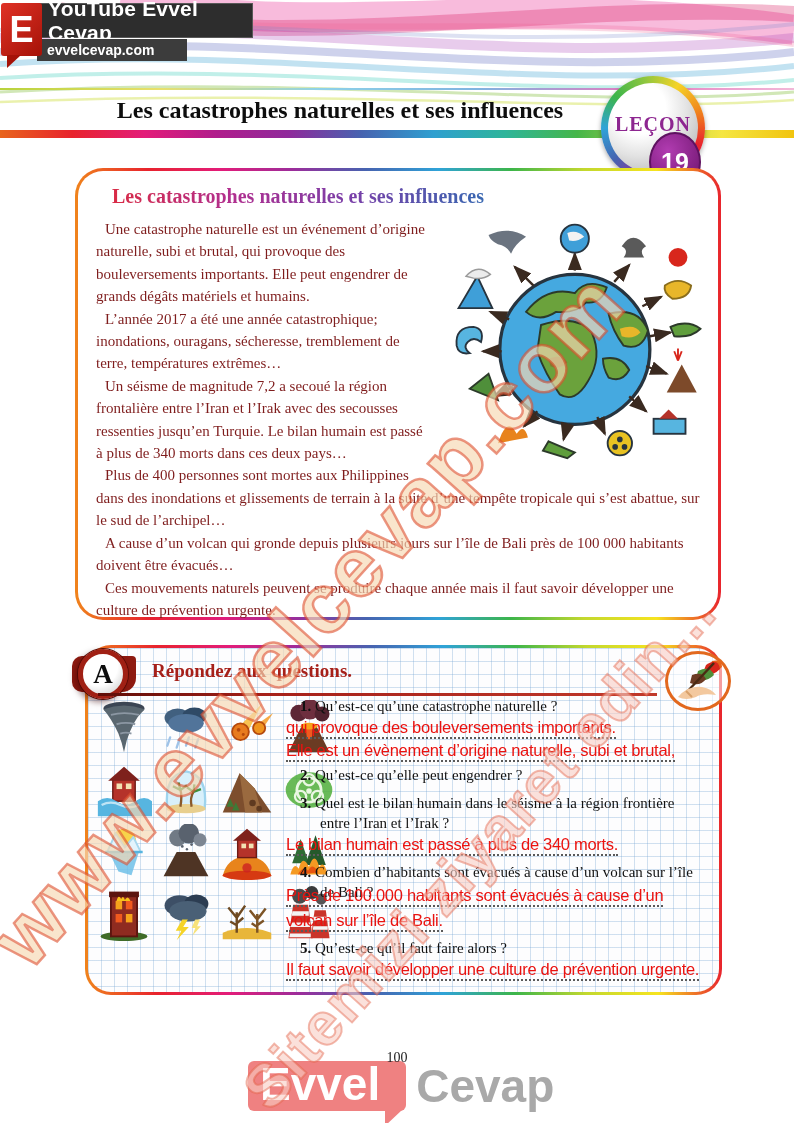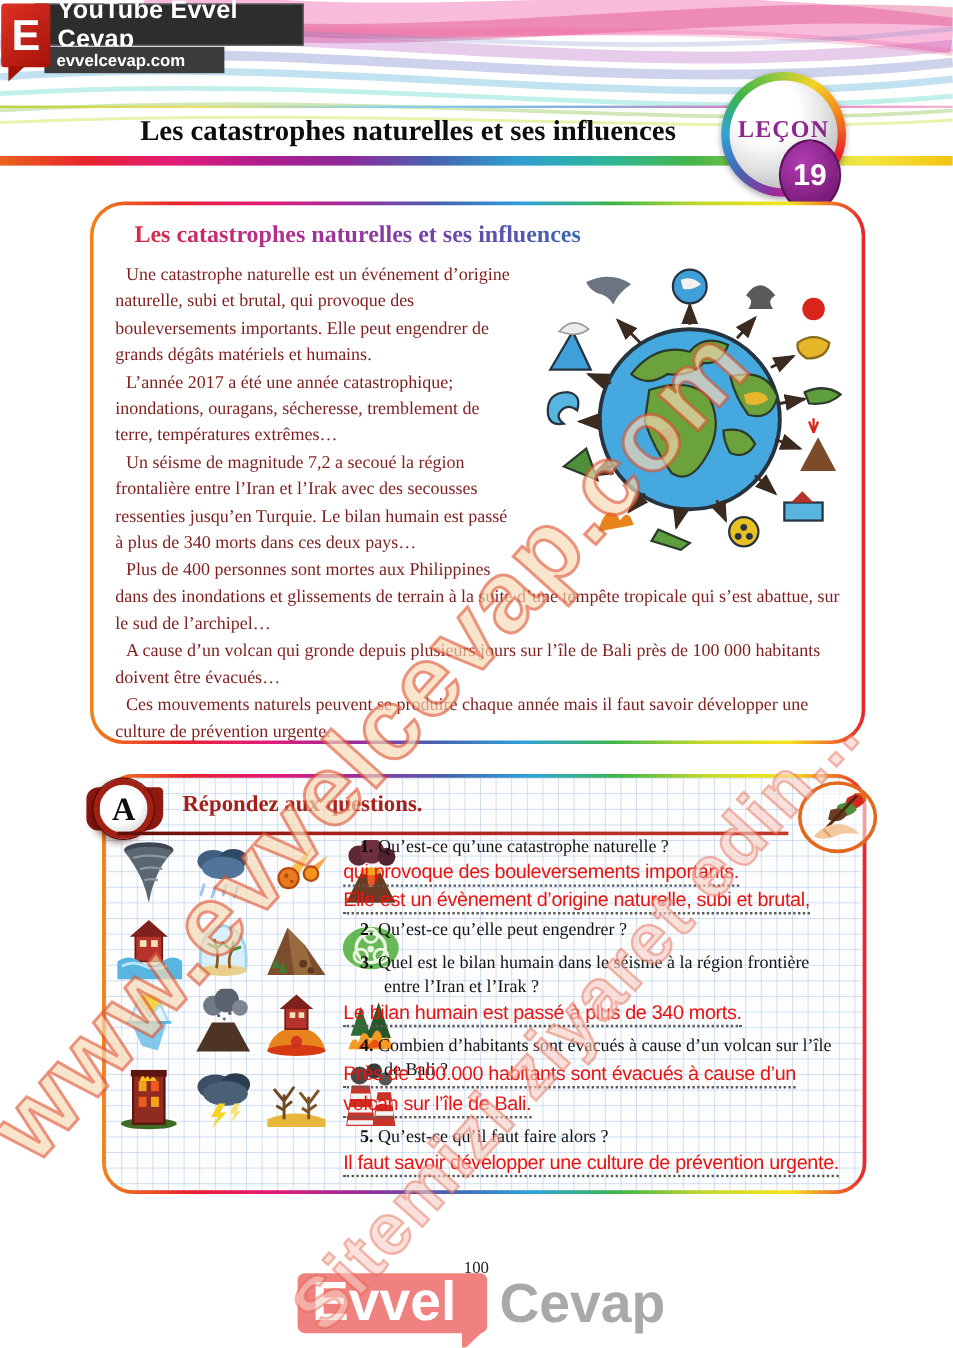--- a/index.html
+++ b/index.html
@@ -25,21 +25,21 @@
     z-index:7;border-radius:3px;display:flex;align-items:center;justify-content:center;
     font-family:"Liberation Sans",sans-serif;font-weight:bold;font-size:36px;color:#fff;}
   .e-logo:after{content:"";position:absolute;left:6px;bottom:-12px;width:0;height:0;
     border-top:13px solid #a51208;border-right:14px solid transparent;}
 
   
   .page-title{position:absolute;left:0;top:97px;width:680px;text-align:center;z-index:5;
     font-size:24px;font-weight:bold;color:#0d0d0d;}
 
   
-  .lecon-badge{position:absolute;left:601px;top:60px;width:108px;height:106px;z-index:8;}
+  .lecon-badge{position:absolute;left:601px;top:76px;width:108px;height:106px;z-index:8;}
   .lecon-ring{position:absolute;left:0;top:0;width:104px;height:104px;border-radius:50%;
     background:conic-gradient(from -50deg,#3cb54a,#8dc63f,#f5d327,#f0841c,#e8232d,#e31c79,#9b2d9b,#4763b0,#2fa3d8,#3cb54a);
     box-shadow:0 2px 5px rgba(0,0,0,.35);}
   .lecon-inner{position:absolute;left:7px;top:7px;width:90px;height:90px;border-radius:50%;
     background:radial-gradient(circle at 35% 28%,#ffffff 30%,#e2e2e2 55%,#9f9f9f 100%);
     display:flex;align-items:center;justify-content:center;}
   .lecon-label{font-family:"Liberation Serif",serif;font-weight:bold;font-size:20px;
     color:#8d2690;letter-spacing:1px;margin-top:-8px;}
   .lecon-num{position:absolute;left:48px;top:56px;width:52px;height:60px;border-radius:50%;
     background:radial-gradient(circle at 35% 30%,#b13cb1,#7c1d7c 70%);border:2px solid #5e1260;

